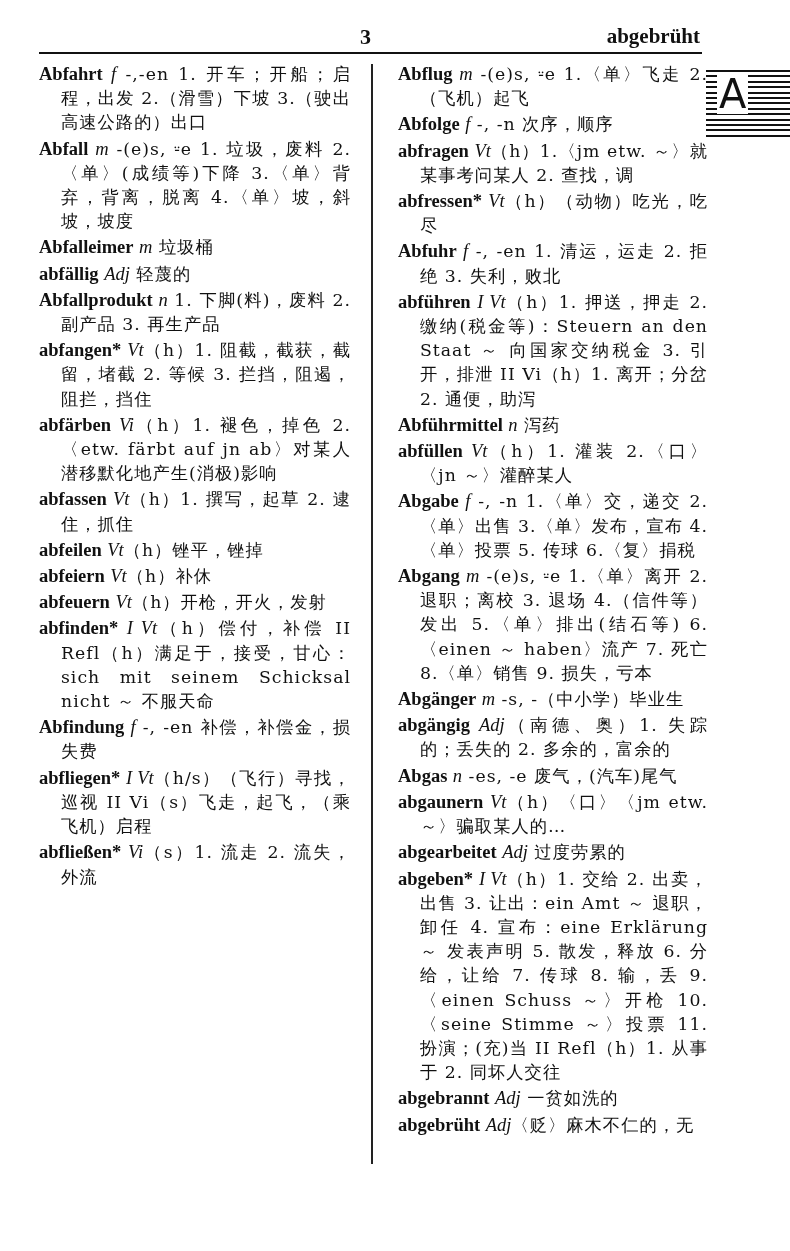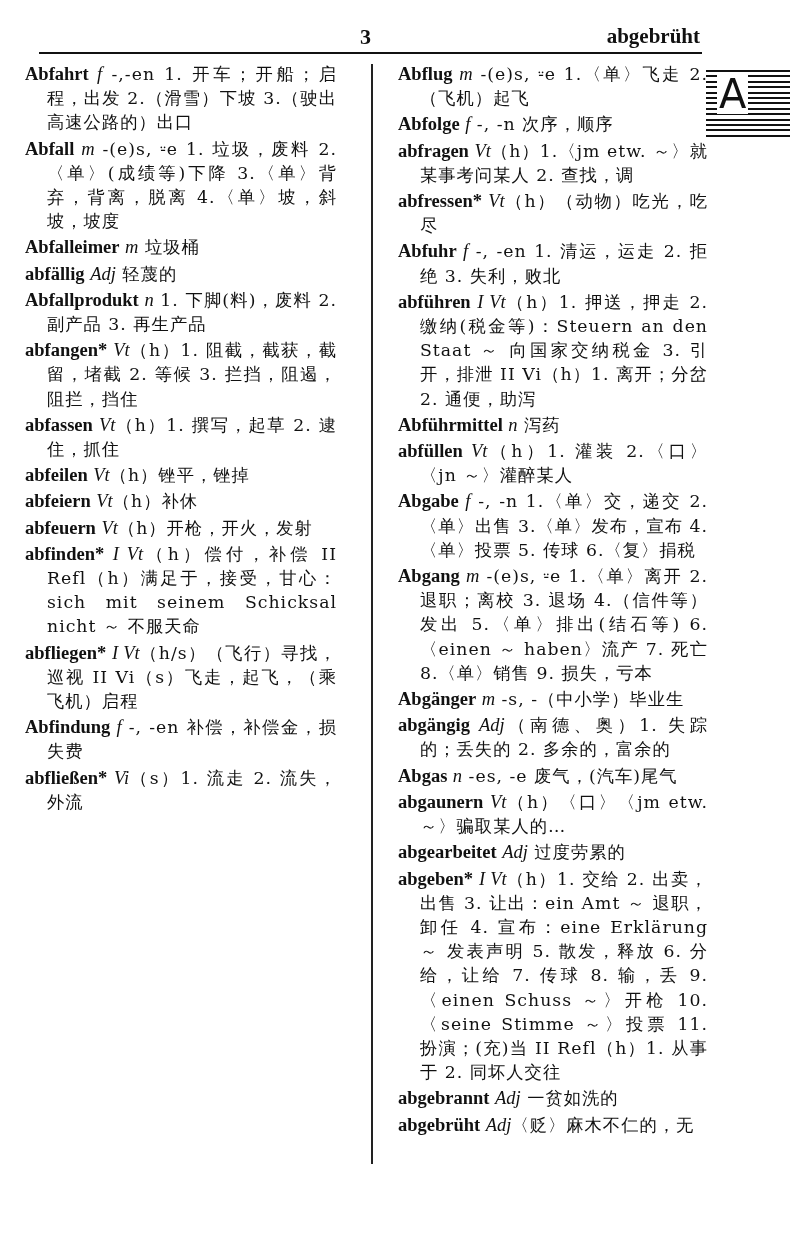--- a/index.html
+++ b/index.html
@@ -9,21 +9,21 @@
                  font-family:"Liberation Serif",serif; }
   .running-head { position:absolute; right:90px; top:24px; font-size:21px; font-weight:bold;
                   font-family:"Liberation Serif",serif; }
   .header-rule { position:absolute; left:39px; top:52px; width:663px; height:2px; background:#111; }
   .column-divider { position:absolute; left:371px; top:64px; width:1.5px; height:1100px; background:#222; }
   .thumb-tab { position:absolute; left:706px; top:70px; width:84px; height:70px; }
   .thumb-tab .line { position:absolute; right:0; height:2px; background:#111; }
   .thumb-tab .letter { position:absolute; left:11px; top:4px; font-family:"DejaVu Sans","Liberation Sans",sans-serif;
                        font-size:40px; line-height:40px; color:#111; background:#fff; padding:0 2px; }
   .column { position:absolute; top:62px; font-size:17.3px; line-height:24.2px; }
-  .col-left { left:25px; width:312px; }
+  .col-left { left:39px; width:312px; }
   .col-right { left:390px; width:310px;margin-left:8px; }
   .entry { margin:0; padding-left:22px; text-indent:-22px; margin-bottom:2px; text-align:justify; }
   .hw { font-family:"Liberation Serif",serif; font-weight:bold; font-size:18.5px; position:relative; }
   .gram { font-family:"Liberation Serif",serif; font-style:italic; font-size:18.5px; }
   .def { letter-spacing:1px; }
 </style>
 </head>
 <body>
 
 <div class="page-number">3</div>
@@ -48,27 +48,28 @@
   <span class="letter">A</span>
 </div>
 
 <div class="column col-left" id="colLeft">
     <p class="entry"><span class="hw">Abfahrt</span> <span class="gram">f</span><span class="def"> -,-en 1. 开车；开船；启程，出发 2.（滑雪）下坡 3.（驶出高速公路的）出口</span></p>
     <p class="entry"><span class="hw">Abfall</span> <span class="gram">m</span><span class="def"> -(e)s, ⸚e 1. 垃圾，废料 2.〈单〉(成绩等)下降 3.〈单〉背弃，背离，脱离 4.〈单〉坡，斜坡，坡度</span></p>
     <p class="entry"><span class="hw">Abfalleimer</span> <span class="gram">m</span><span class="def"> 垃圾桶</span></p>
     <p class="entry"><span class="hw">abfällig</span> <span class="gram">Adj</span><span class="def"> 轻蔑的</span></p>
     <p class="entry"><span class="hw">Abfallprodukt</span> <span class="gram">n</span><span class="def"> 1. 下脚(料)，废料 2. 副产品 3. 再生产品</span></p>
     <p class="entry"><span class="hw">abfangen*</span> <span class="gram">Vt</span><span class="def">（h）1. 阻截，截获，截留，堵截 2. 等候 3. 拦挡，阻遏，阻拦，挡住</span></p>
+    <p class="entry"><span class="hw">abfärben</span> <span class="gram">Vi</span><span class="def">（h）1. 褪色，掉色 2.〈etw. färbt auf jn ab〉对某人潜移默化地产生(消极)影响</span></p>
     <p class="entry"><span class="hw">abfassen</span> <span class="gram">Vt</span><span class="def">（h）1. 撰写，起草 2. 逮住，抓住</span></p>
     <p class="entry"><span class="hw">abfeilen</span> <span class="gram">Vt</span><span class="def">（h）锉平，锉掉</span></p>
     <p class="entry"><span class="hw">abfeiern</span> <span class="gram">Vt</span><span class="def">（h）补休</span></p>
     <p class="entry"><span class="hw">abfeuern</span> <span class="gram">Vt</span><span class="def">（h）开枪，开火，发射</span></p>
     <p class="entry"><span class="hw">abfinden*</span> <span class="gram">I Vt</span><span class="def">（h）偿付，补偿 II Refl（h）满足于，接受，甘心：sich mit seinem Schicksal nicht ～ 不服天命</span></p>
+    <p class="entry"><span class="hw">Abfindung</span> <span class="gram">f</span><span class="def"> -, -en 补偿，补偿金，损失费</span></p>
     <p class="entry"><span class="hw">abfliegen*</span> <span class="gram">I Vt</span><span class="def">（h/s）（飞行）寻找，巡视 II Vi（s）飞走，起飞，（乘飞机）启程</span></p>
-    <p class="entry"><span class="hw">Abfindung</span> <span class="gram">f</span><span class="def"> -, -en 补偿，补偿金，损失费</span></p>
     <p class="entry"><span class="hw">abfließen*</span> <span class="gram">Vi</span><span class="def">（s）1. 流走 2. 流失，外流</span></p>
   </div>
 <div class="column col-right" id="colRight">
     <p class="entry"><span class="hw">Abflug</span> <span class="gram">m</span><span class="def"> -(e)s, ⸚e 1.〈单〉飞走 2.（飞机）起飞</span></p>
     <p class="entry"><span class="hw">Abfolge</span> <span class="gram">f</span><span class="def"> -, -n 次序，顺序</span></p>
     <p class="entry"><span class="hw">abfragen</span> <span class="gram">Vt</span><span class="def">（h）1.〈jm etw. ～〉就某事考问某人 2. 查找，调</span></p>
     <p class="entry"><span class="hw">abfressen*</span> <span class="gram">Vt</span><span class="def">（h）（动物）吃光，吃尽</span></p>
     <p class="entry"><span class="hw">Abfuhr</span> <span class="gram">f</span><span class="def"> -, -en 1. 清运，运走 2. 拒绝 3. 失利，败北</span></p>
     <p class="entry"><span class="hw">abführen</span> <span class="gram">I Vt</span><span class="def">（h）1. 押送，押走 2. 缴纳(税金等)：Steuern an den Staat ～ 向国家交纳税金 3. 引开，排泄 II Vi（h）1. 离开；分岔 2. 通便，助泻</span></p>
     <p class="entry"><span class="hw">Abführmittel</span> <span class="gram">n</span><span class="def"> 泻药</span></p>

